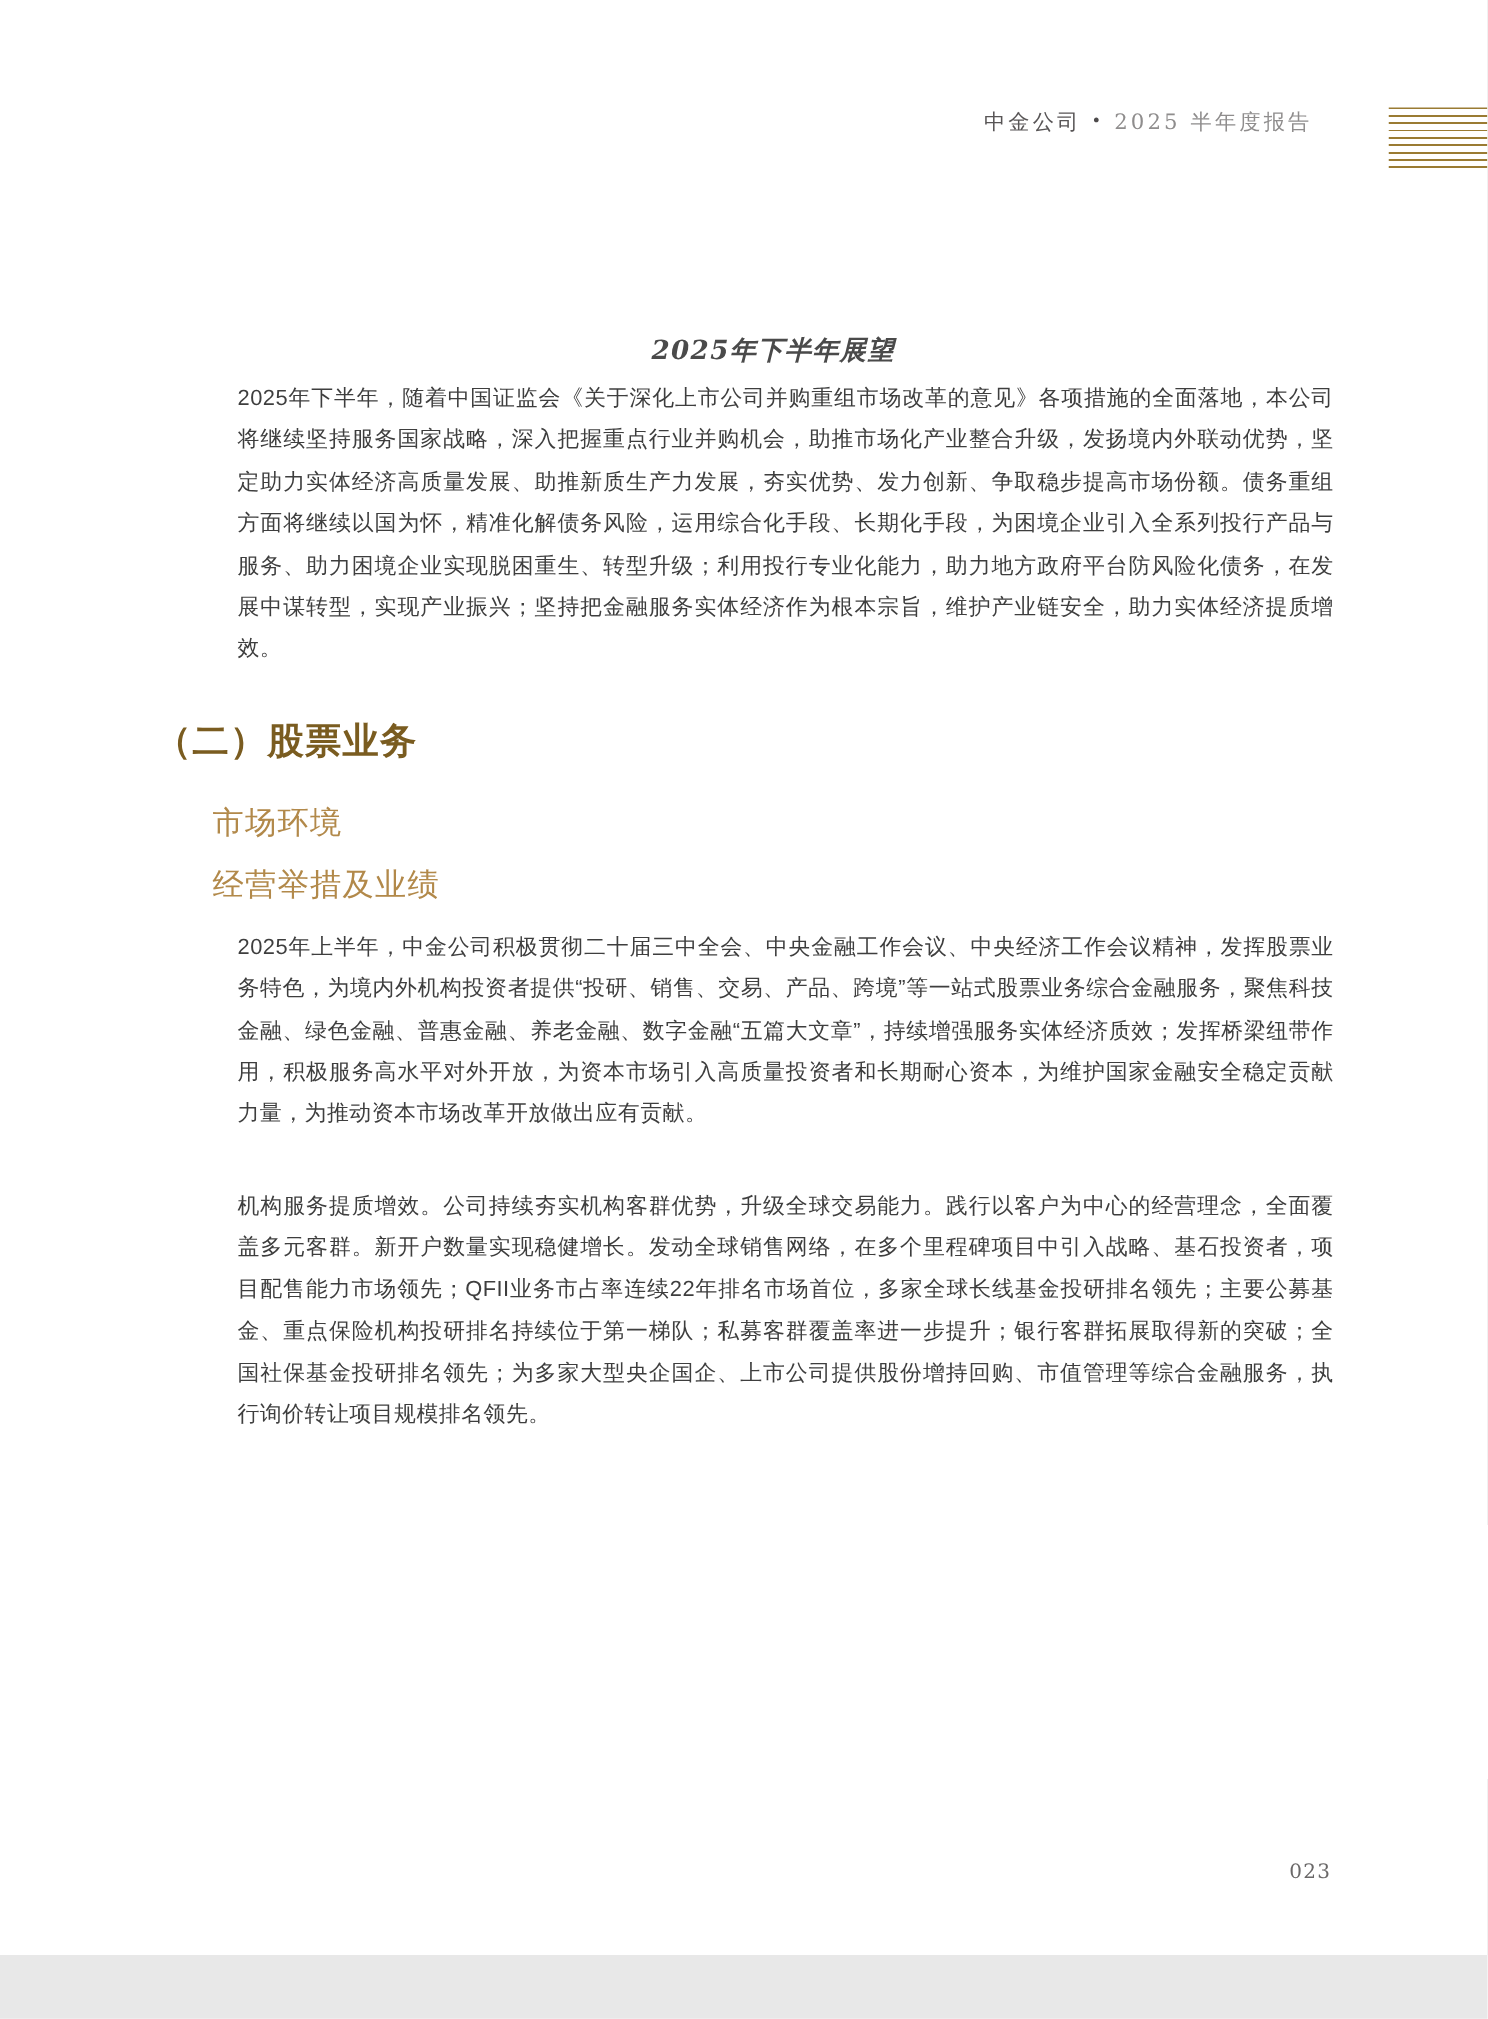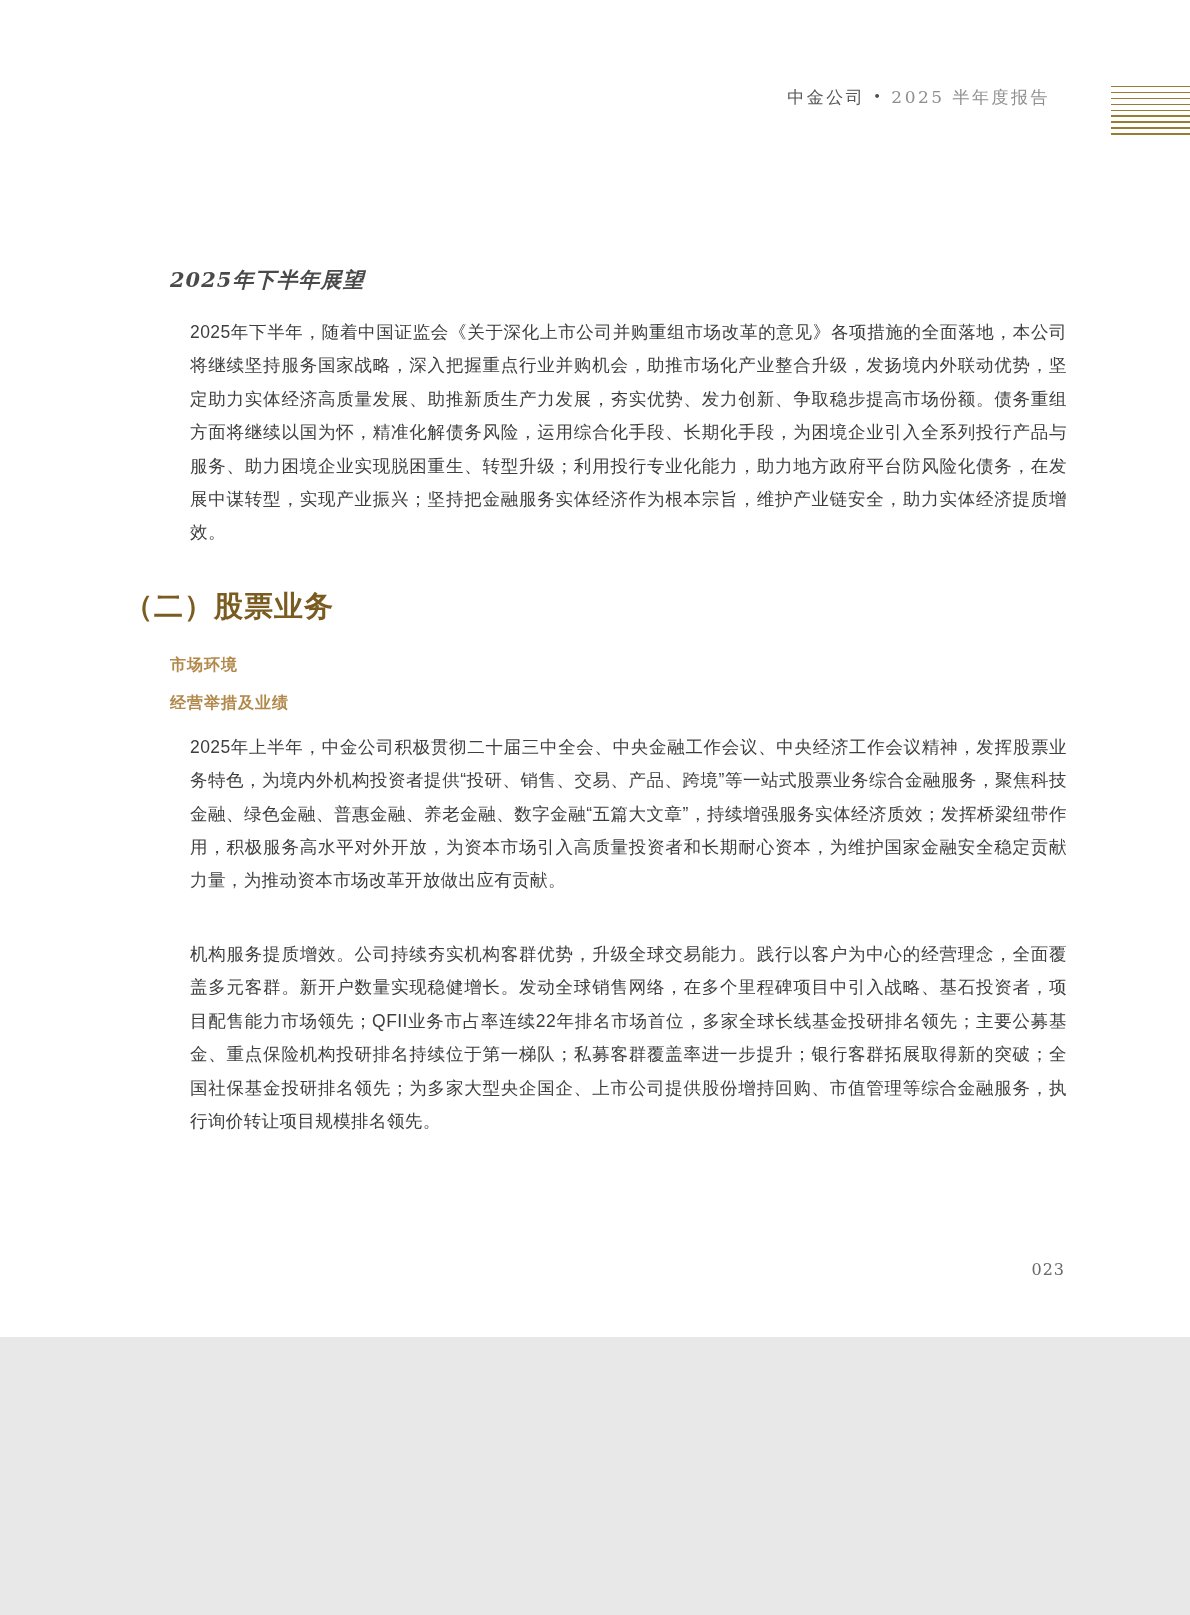--- a/index.html
+++ b/index.html
@@ -1,20 +1,20 @@
 <!DOCTYPE html>
 <html><head>
 <meta charset="utf-8">
 <style>
   * { margin: 0; padding: 0; box-sizing: border-box; }
   html, body { background: #e8e8e8; }
   .page {
     position: relative;
     width: 1190px;
-    height: 1337px;
+    height: 1564px;
     background: #ffffff;
     margin: 0 auto;
     overflow: hidden;
     font-family: "Liberation Sans", sans-serif;
   }
 
   
   .running-header {
     position: absolute;
     top: 86px;
@@ -50,22 +50,23 @@
     width: 897px;
     color: #3d3d3d;
   }
 
   .outlook-title {
     font-family: "DejaVu Serif", serif;
     font-style: italic;
     font-weight: bold;
     font-size: 21px;
     color: #4a4a4a;
-    margin-bottom: 22px;
+    margin-bottom: 8px;
     letter-spacing: 1px;
+    text-align: center;
   }
 
   p.body-text {
     font-size: 17.5px;
     line-height: 33.4px;
     text-align: justify;
     letter-spacing: 0.4px;
     color: #3e3e3e;
     margin-bottom: 40px;
     margin-left: 20px;
@@ -75,22 +76,22 @@
     font-size: 29px;
     font-weight: bold;
     color: #7a5c20;
     letter-spacing: 1px;
     margin-left: -46px;
     margin-top: -3px;
     margin-bottom: 28px;
   }
 
   .sub-heading {
-    font-size: 16px;
-    font-weight: bold;
+    font-size: 25px;
+    font-weight: normal;
     color: #b2894a;
     letter-spacing: 1px;
     margin-bottom: 17px;
   }
 
   
   .page-number {
     position: absolute;
     right: 125px;
     bottom: 58px;

